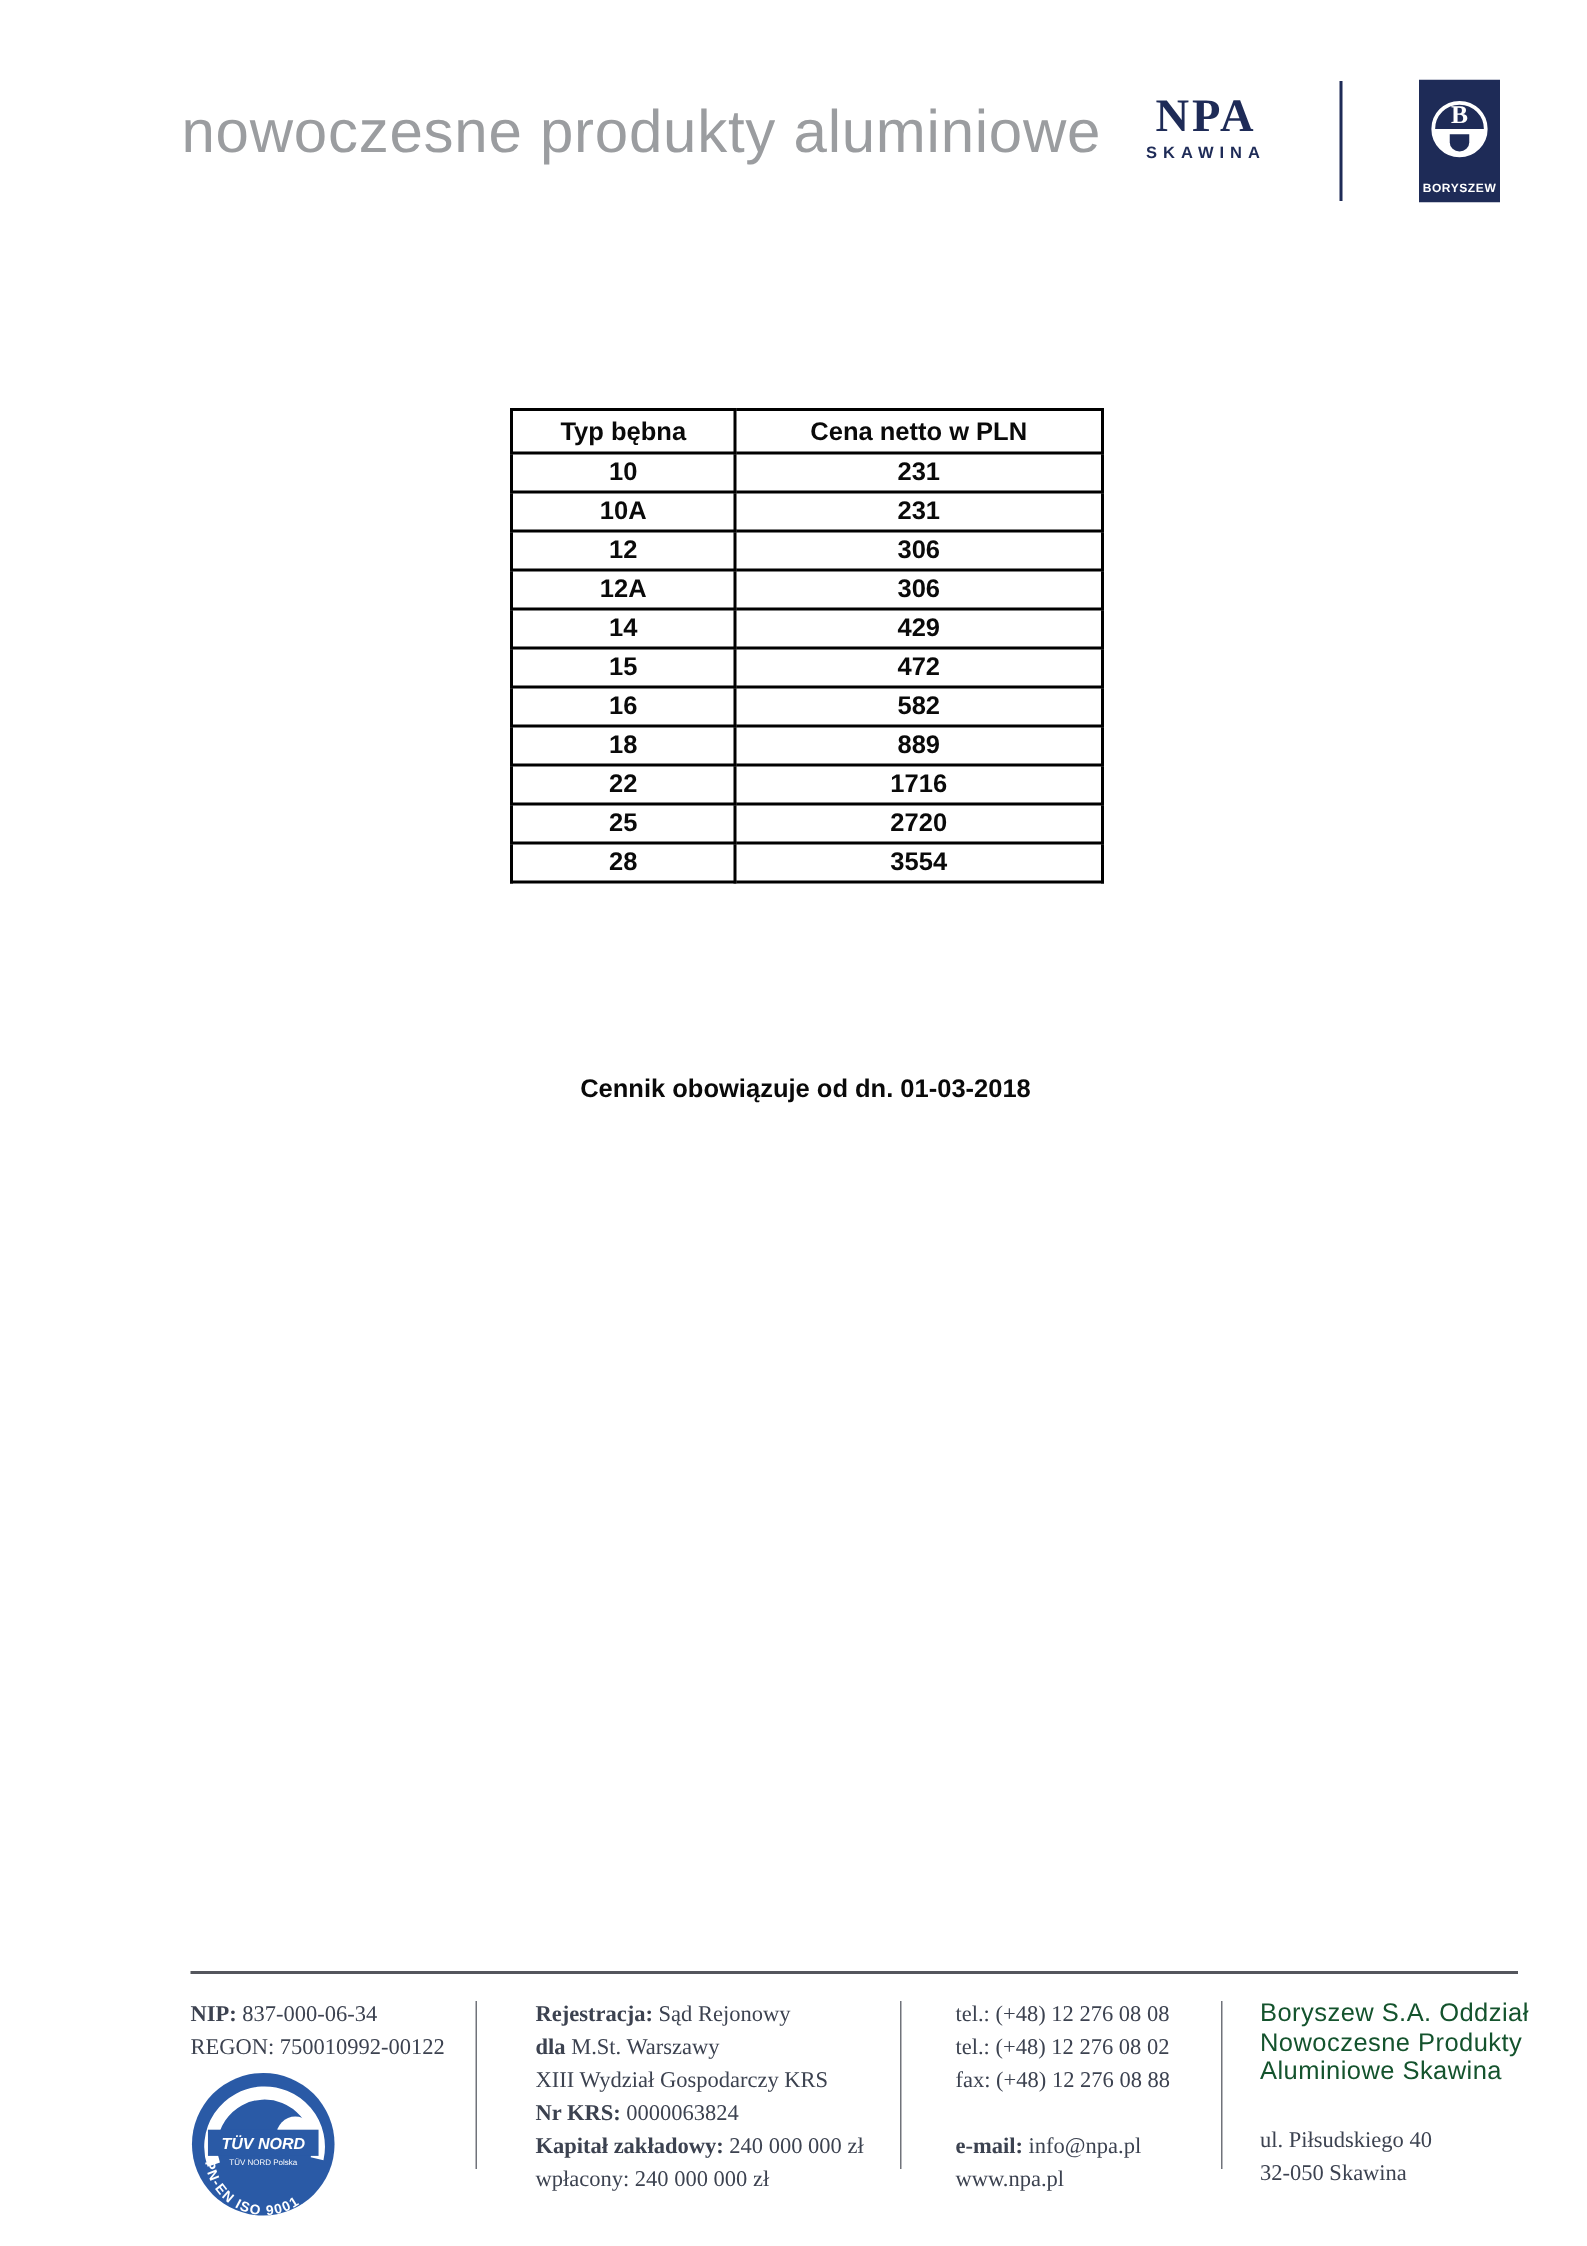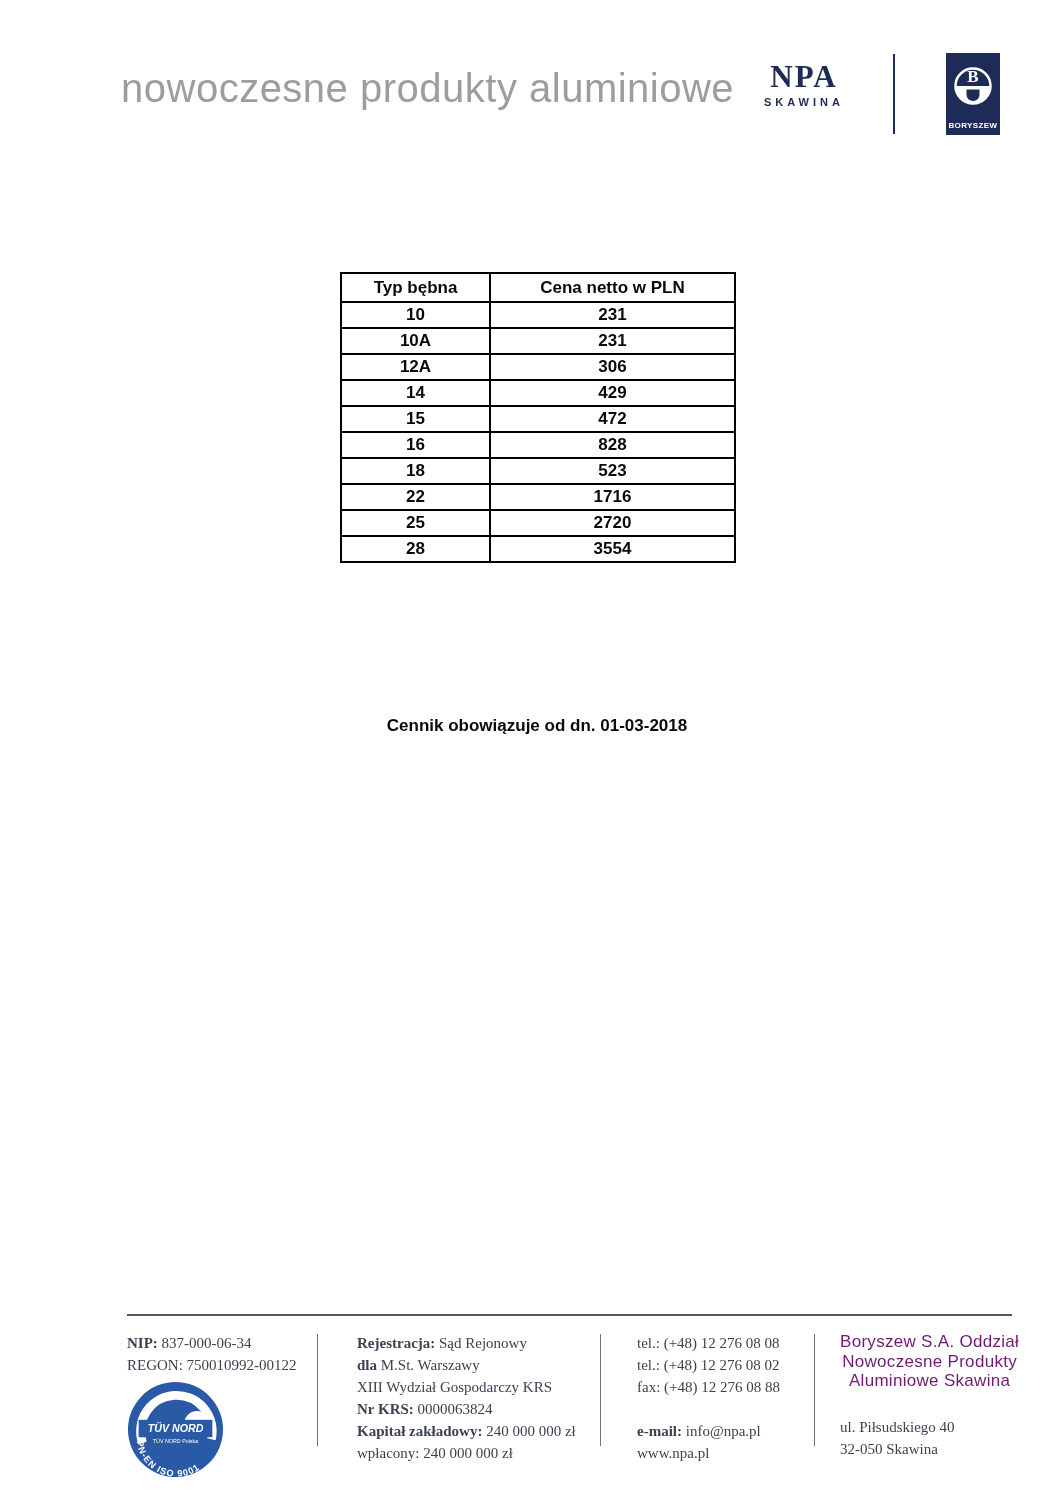--- a/index.html
+++ b/index.html
@@ -57,21 +57,21 @@
   .fcol {
     position:absolute; top:1332px;
     font-family:"Liberation Serif", serif; font-size:15px; line-height:22px; color:#3c4250;
   }
   .fcol1 { left:100px; } .fcol2 { left:330px; } .fcol3 { left:610px; } .fcol4 { left:813px; }
   .fline b { font-weight:700; }
   .fgap { height:22px; }
   .tuv { margin-top:5px; }
   .company-name {
     font-family:"Liberation Sans", sans-serif; font-size:17px; line-height:19.5px;
-    font-weight:400; color:#701a75; letter-spacing:0.3px;text-align:center;
+    font-weight:400; color:#14532d; letter-spacing:0.3px;
   }
   .company-address { margin-top:25px; }
 </style>
 </head>
 <body>
 
 <div class="page">
 
   <div class="tagline">nowoczesne produkty aluminiowe</div>
 
@@ -111,44 +111,48 @@
   <tr>
     <td>10</td>
     <td>231</td>
   </tr>
 
   <tr>
     <td>10A</td>
     <td>231</td>
   </tr>
 
+  <tr>
+    <td>12</td>
+    <td>306</td>
+  </tr>
 
   <tr>
     <td>12A</td>
     <td>306</td>
   </tr>
 
   <tr>
     <td>14</td>
     <td>429</td>
   </tr>
 
   <tr>
     <td>15</td>
     <td>472</td>
   </tr>
 
   <tr>
     <td>16</td>
-    <td>828</td>
+    <td>582</td>
   </tr>
 
   <tr>
     <td>18</td>
-    <td>523</td>
+    <td>889</td>
   </tr>
 
 
   <tr>
     <td>22</td>
     <td>1716</td>
   </tr>
 
   <tr>
     <td>25</td>

